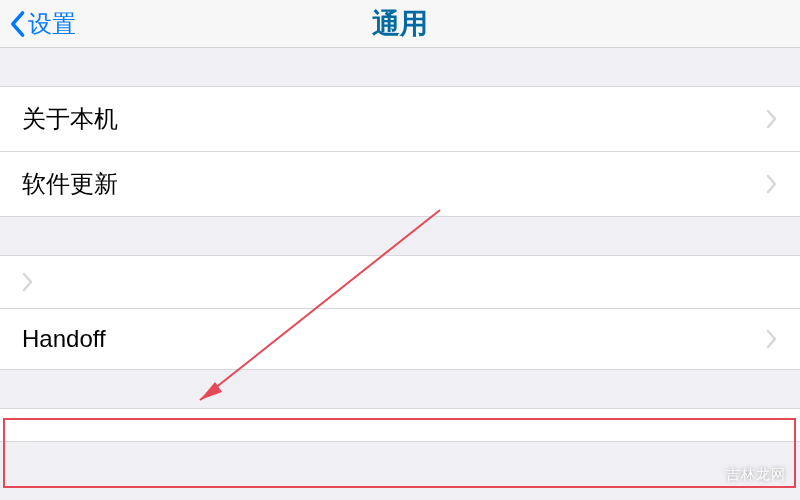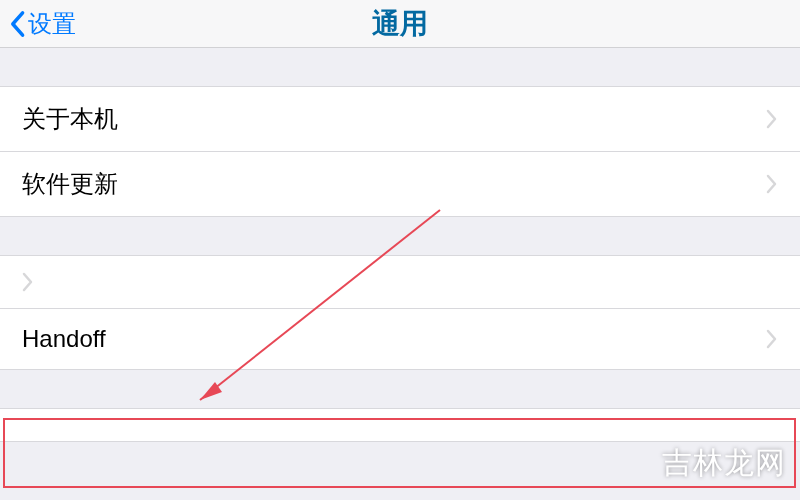--- a/index.html
+++ b/index.html
@@ -79,21 +79,21 @@
     }
     .arrow-annotation {
       position: absolute;
       pointer-events: none;
     }
     .watermark {
       position: absolute;
       bottom: 16px;
       right: 14px;
       color: #ffffff;
-      font-size: 30px;
+      font-size: 14px;
       font-weight: 500;
       text-shadow: 0 0 4px rgba(0,0,0,0.4);
       letter-spacing: 1px;
     }
   </style>
 </head>
 <body>
 
 <div class="nav-bar">
   <div class="back-button">

